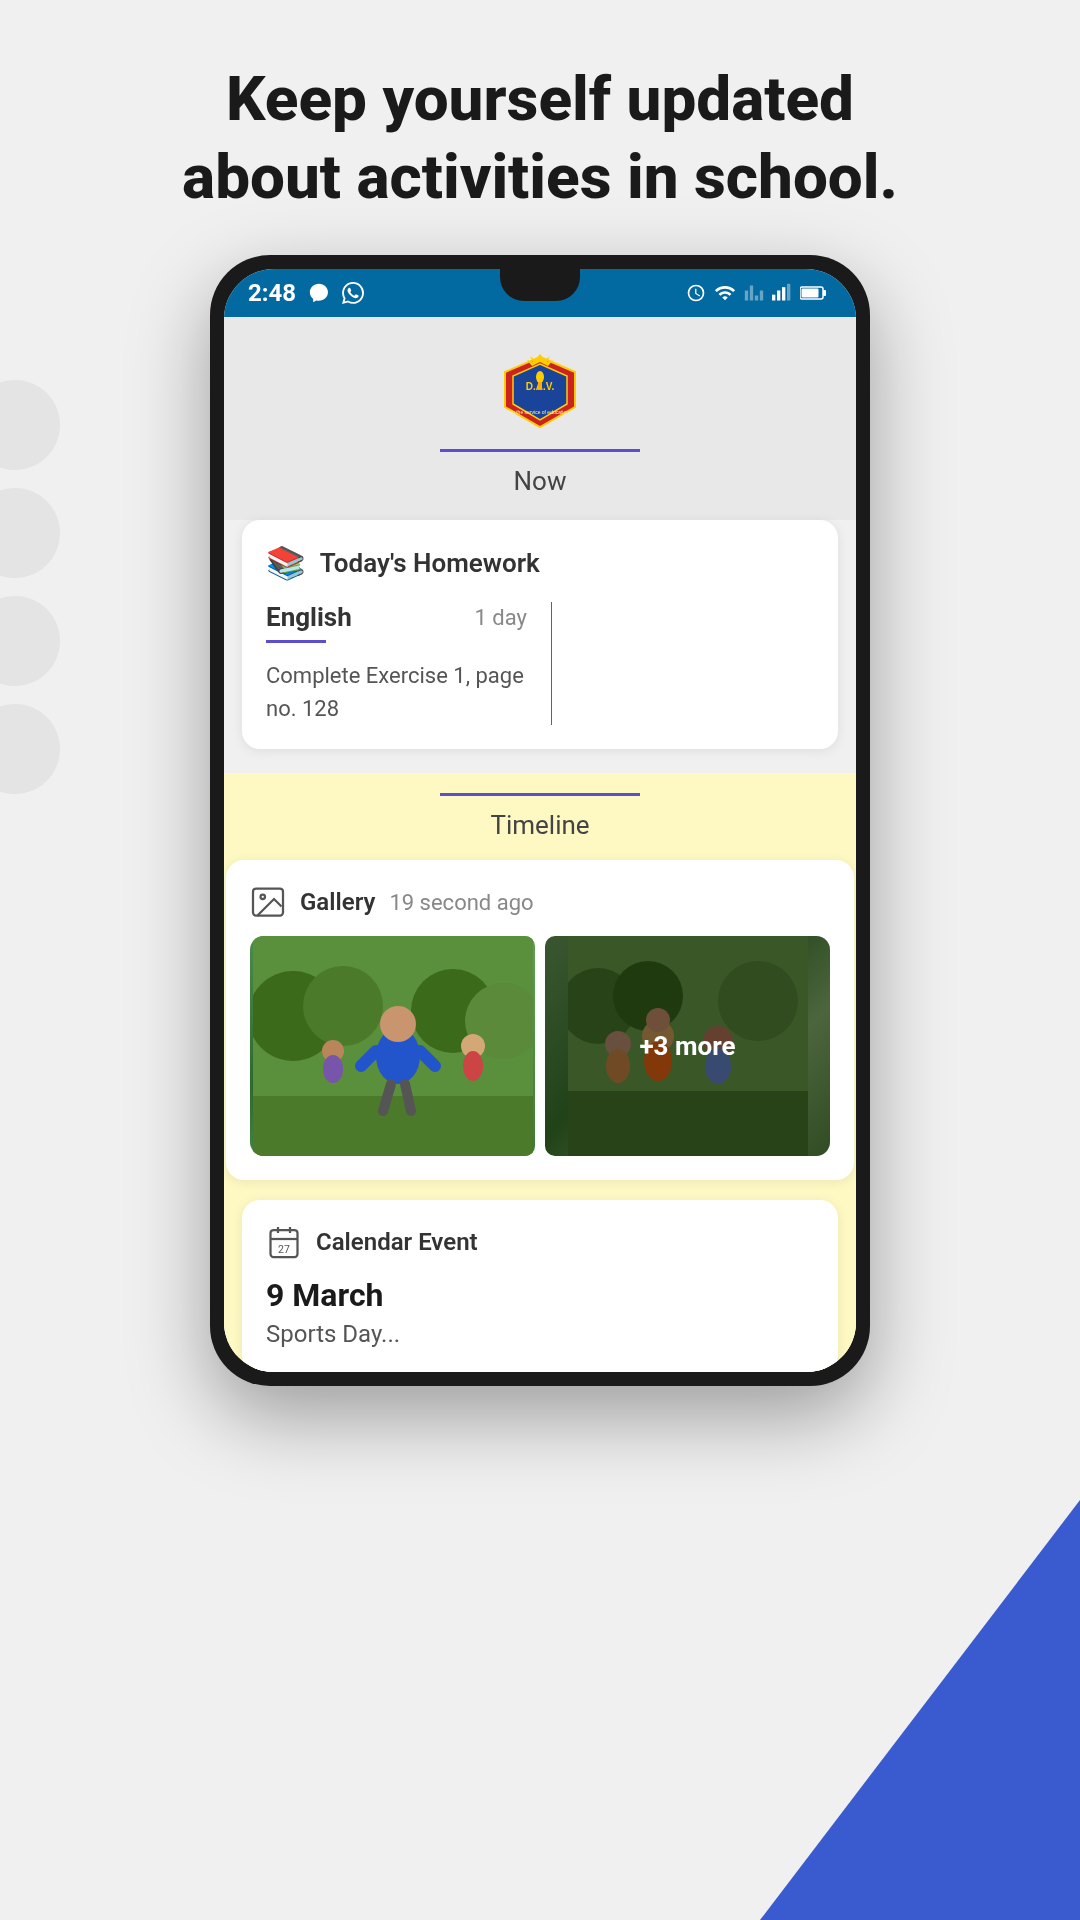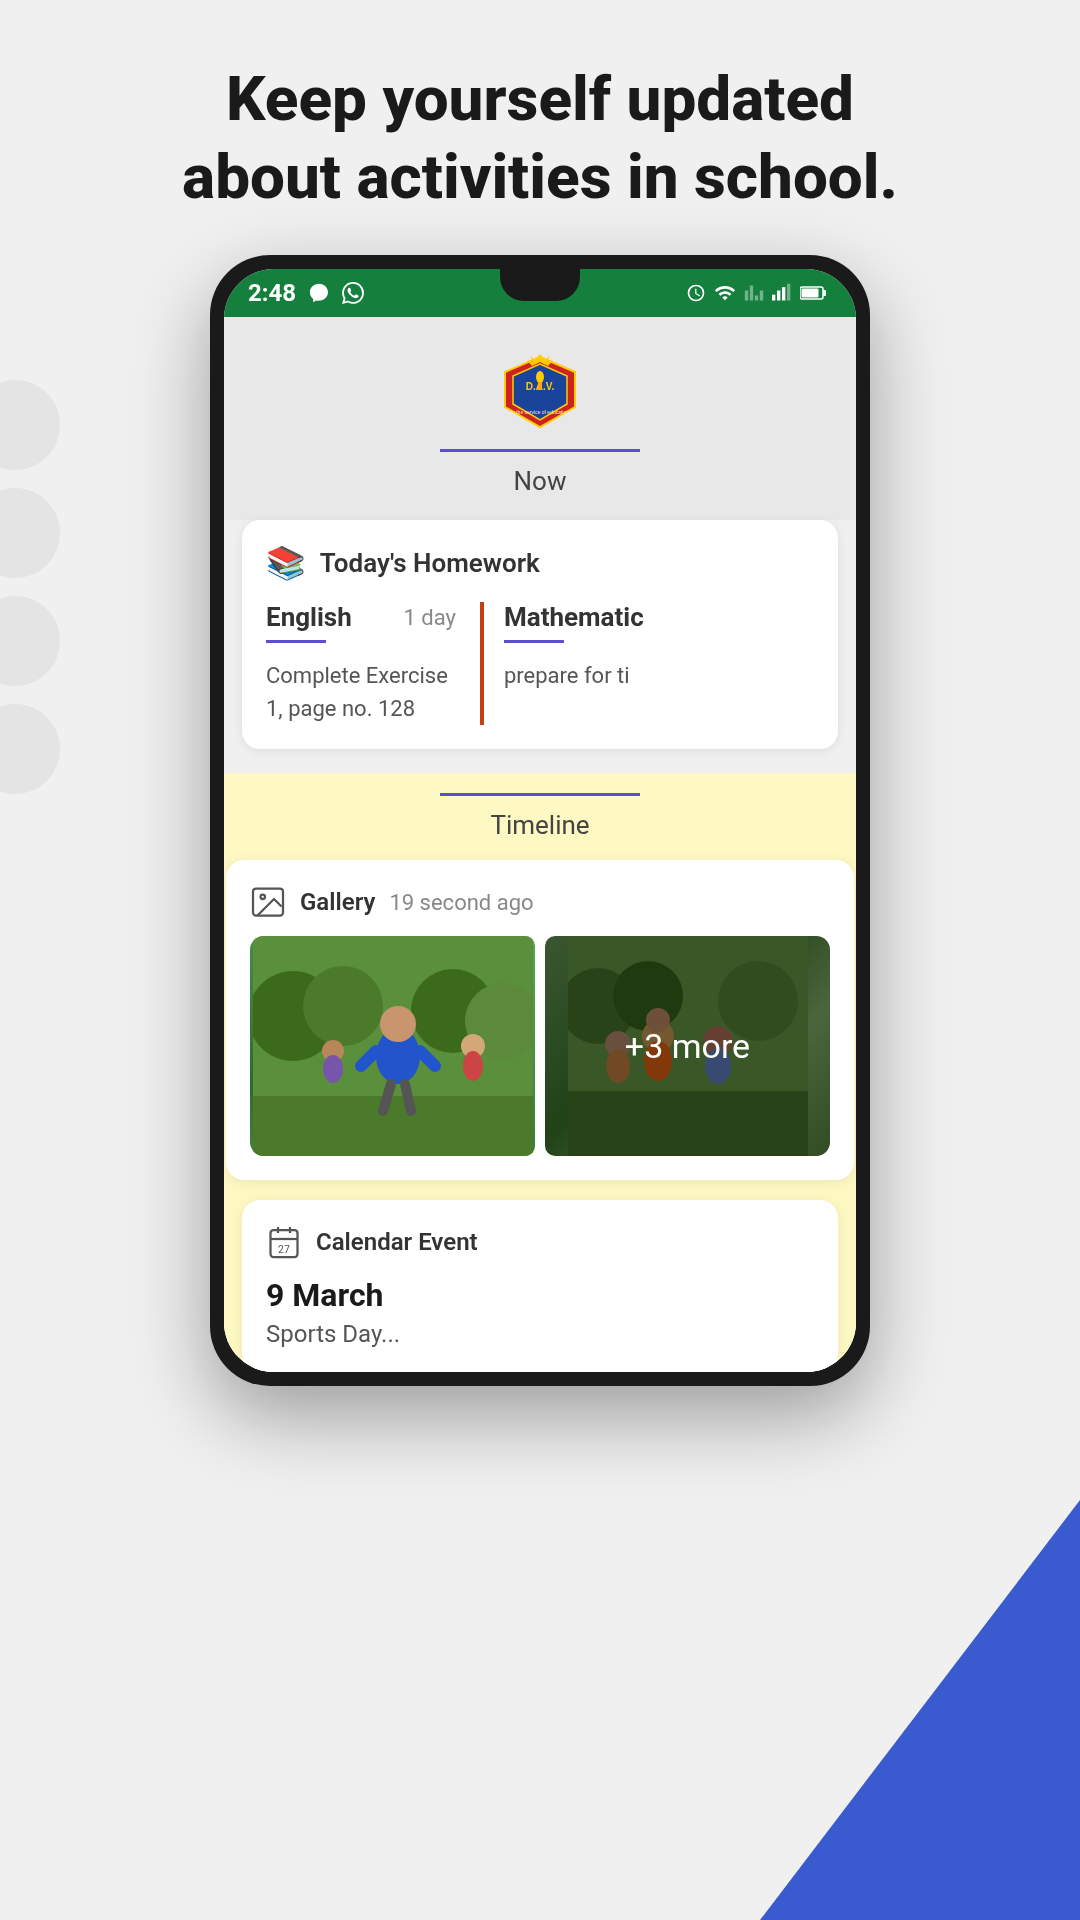--- a/index.html
+++ b/index.html
@@ -72,21 +72,21 @@
 
     .phone-screen {
       border-radius: 50px;
       overflow: hidden;
       background: #f5f5f5;
       position: relative;
     }
 
     
     .status-bar {
-      background: #15803d;
+      background: #0369a1;
       color: white;
       display: flex;
       justify-content: space-between;
       align-items: center;
       padding: 10px 28px 10px 24px;
       font-size: 22px;
       font-weight: 600;
     }
     .status-left {
       display: flex;
@@ -175,23 +175,23 @@
     }
 
     
     .subjects-scroll {
       display: flex;
       gap: 0;
       overflow: hidden;
     }
     .subject-item {
       flex: 0 0 auto;
-      width: 242px;
+      width: 310px;
       padding: 0 24px;
-      border-right: 4px solid #c2410c;
+      border-right: 1px solid #c2410c;
     }
     .subject-header {
       display: flex;
       justify-content: space-between;
       align-items: center;
       margin-bottom: 8px;
     }
     .subject-name {
       font-size: 26px;
       font-weight: 700;
@@ -301,22 +301,22 @@
       position: absolute;
       inset: 0;
       background: rgba(0,0,0,0.45);
       display: flex;
       align-items: center;
       justify-content: center;
       border-radius: 10px;
     }
     .more-text {
       color: white;
-      font-size: 34px;
-      font-weight: 400;
+      font-size: 26px;
+      font-weight: 700;
     }
 
     
     .calendar-card {
       background: white;
       border-radius: 18px;
       margin: 0 18px 0;
       padding: 24px;
       box-shadow: 0 2px 12px rgba(0,0,0,0.08);
     }
@@ -437,27 +437,20 @@
 
           <div class="subject-item">
             <div class="subject-header">
               <span class="subject-name">English</span>
               <span class="subject-days">1 day</span>
             </div>
             <div class="subject-underline"></div>
             <div class="subject-desc">Complete Exercise 1, page no. 128</div>
           </div>
 
-          <div class="subject-item-partial">
-            <div class="subject-header">
-              <span class="subject-name">Mathematic</span>
-            </div>
-            <div class="subject-underline"></div>
-            <div class="subject-desc">prepare for ti</div>
-          </div>
         </div>
       </div>
 
       <div class="timeline-section">
         <div class="timeline-header">
           <div class="timeline-underline"></div>
           <div class="timeline-label">Timeline</div>
         </div>
 
         <div class="timeline-card">

